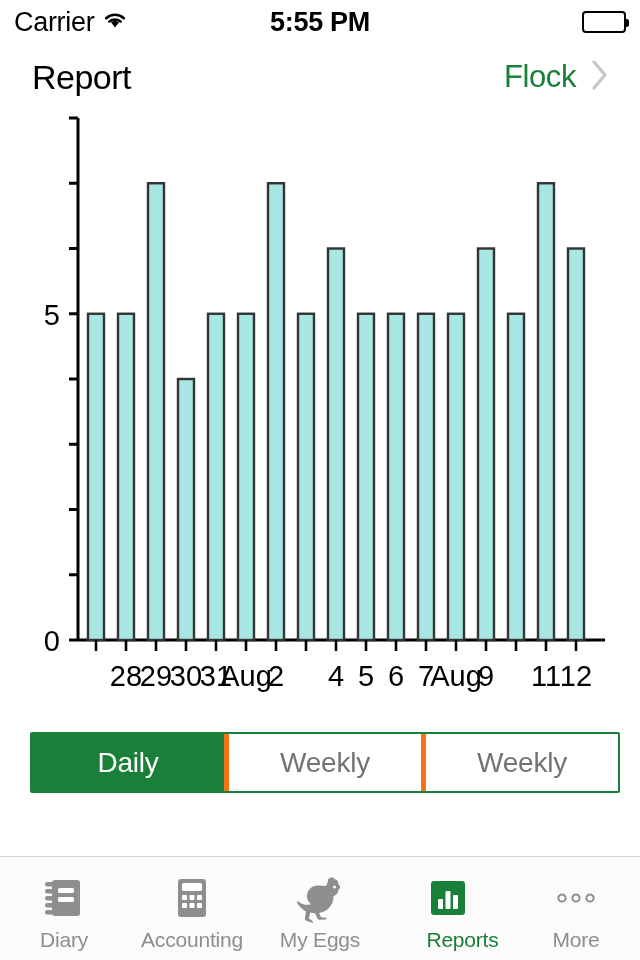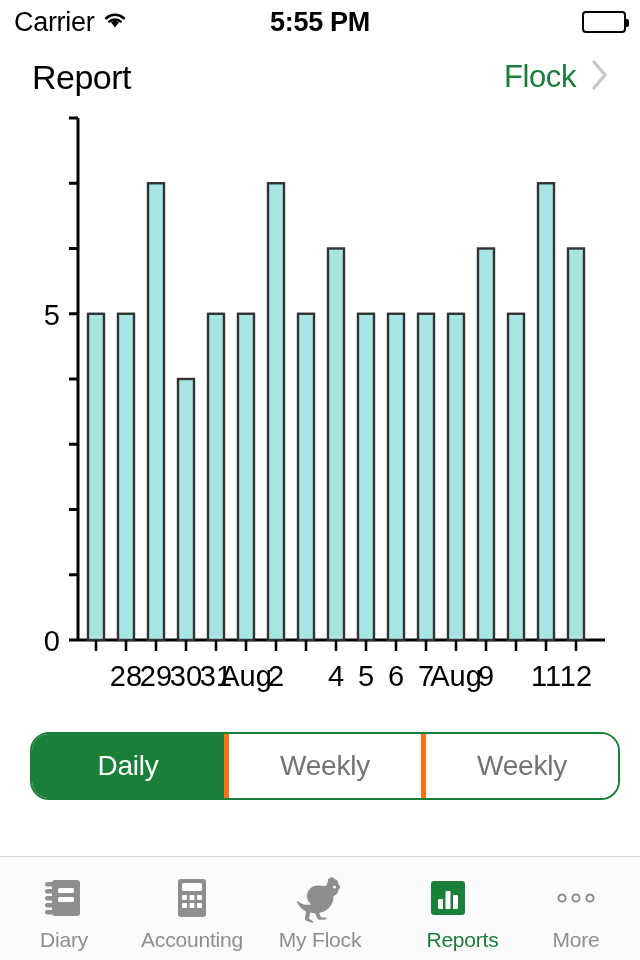--- a/index.html
+++ b/index.html
@@ -70,23 +70,23 @@
   .chart-wrap {
     position:relative;
     height:600px;
     width:640px;
   }
   .chart-svg { display:block; }
 
   
   .segmented {
     margin:22px 20px 0 30px;
-    height:68px;
+    height:61px;
     border:2px solid #1a8039;
-    border-radius:19px;
+    border-radius:2px;
     display:flex;
     overflow:hidden;
   }
   .seg {
     flex:1;
     display:flex;
     align-items:center;
     justify-content:center;
     font-size:28px;
     color:#737373;
@@ -270,21 +270,21 @@
         <path d="M36 7 c1.6-2.6 4.6-2.3 5.6 0.2 c2.6 0.2 4.2 2.6 3.6 5.1 c2.4 1.1 2.6 4.1 0.3 5.4
                  c-0.4 3.3 -2.2 5.5 -5.1 6.4 c0.4 4.6 -1.4 9.1 -5 12.4 c-2.6 2.4 -5.9 3.9 -9.3 4.4
                  l1.9 4.3 l4.8 0.6 c1 0.1 1 1.6 0 1.7 l-6.6 0.3 c-0.7 0 -1.3 -0.4 -1.6 -1 l-2.6 -5.6
                  c-1.6 0 -3.2 -0.2 -4.8 -0.6 l-1.3 5.8 l3.9 2.8 c0.8 0.6 0.1 1.8 -0.8 1.5 l-6.2 -2.3
                  c-0.6 -0.2 -1 -0.9 -0.9 -1.6 l1.1 -7.4 c-3.8 -1.9 -7 -5 -8.9 -9 c-0.4 -0.9 0.7 -1.7 1.4 -1
                  c3.4 3.2 8.3 4.3 12.7 2.8 l0 0 c-3.4 -2.3 -5 -6.6 -3.9 -10.6 c1.3 -4.9 5.8 -8.2 10.8 -8
                  l7.9 0.3 c1.5 -2.3 2.2 -4.9 2.1 -7.6 z" fill="#8e8e8e"></path>
         <circle cx="41.5" cy="15" r="1.5" fill="#fbfbfb"></circle>
       </svg>
     </span>
-    <span class="tab-label">My Flock</span>
+    <span class="tab-label">My Eggs</span>
   </div>
 
   <div class="tab active">
     <span class="tab-icon">
       <svg width="50" height="50" viewBox="0 0 50 50">
         <rect x="8" y="8" width="34" height="34" rx="3" fill="#1a8039"></rect>
         <g fill="#fff">
           <rect x="15" y="26" width="5" height="10" rx="1"></rect>
           <rect x="22.5" y="18" width="5" height="18" rx="1"></rect>
           <rect x="30" y="22" width="5" height="14" rx="1"></rect>

